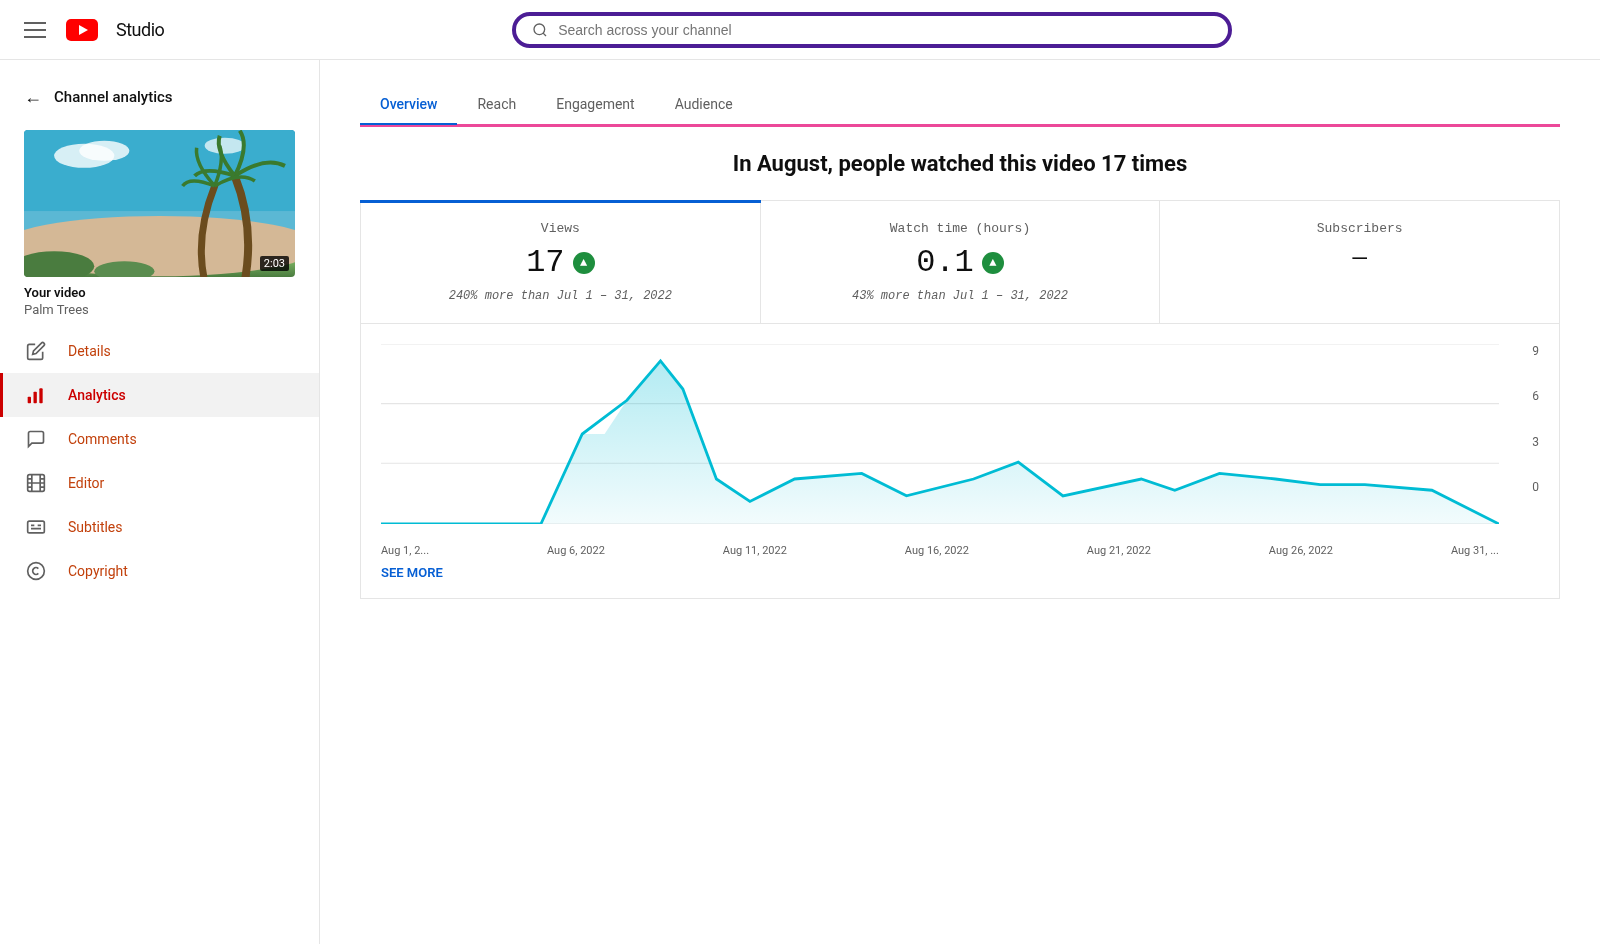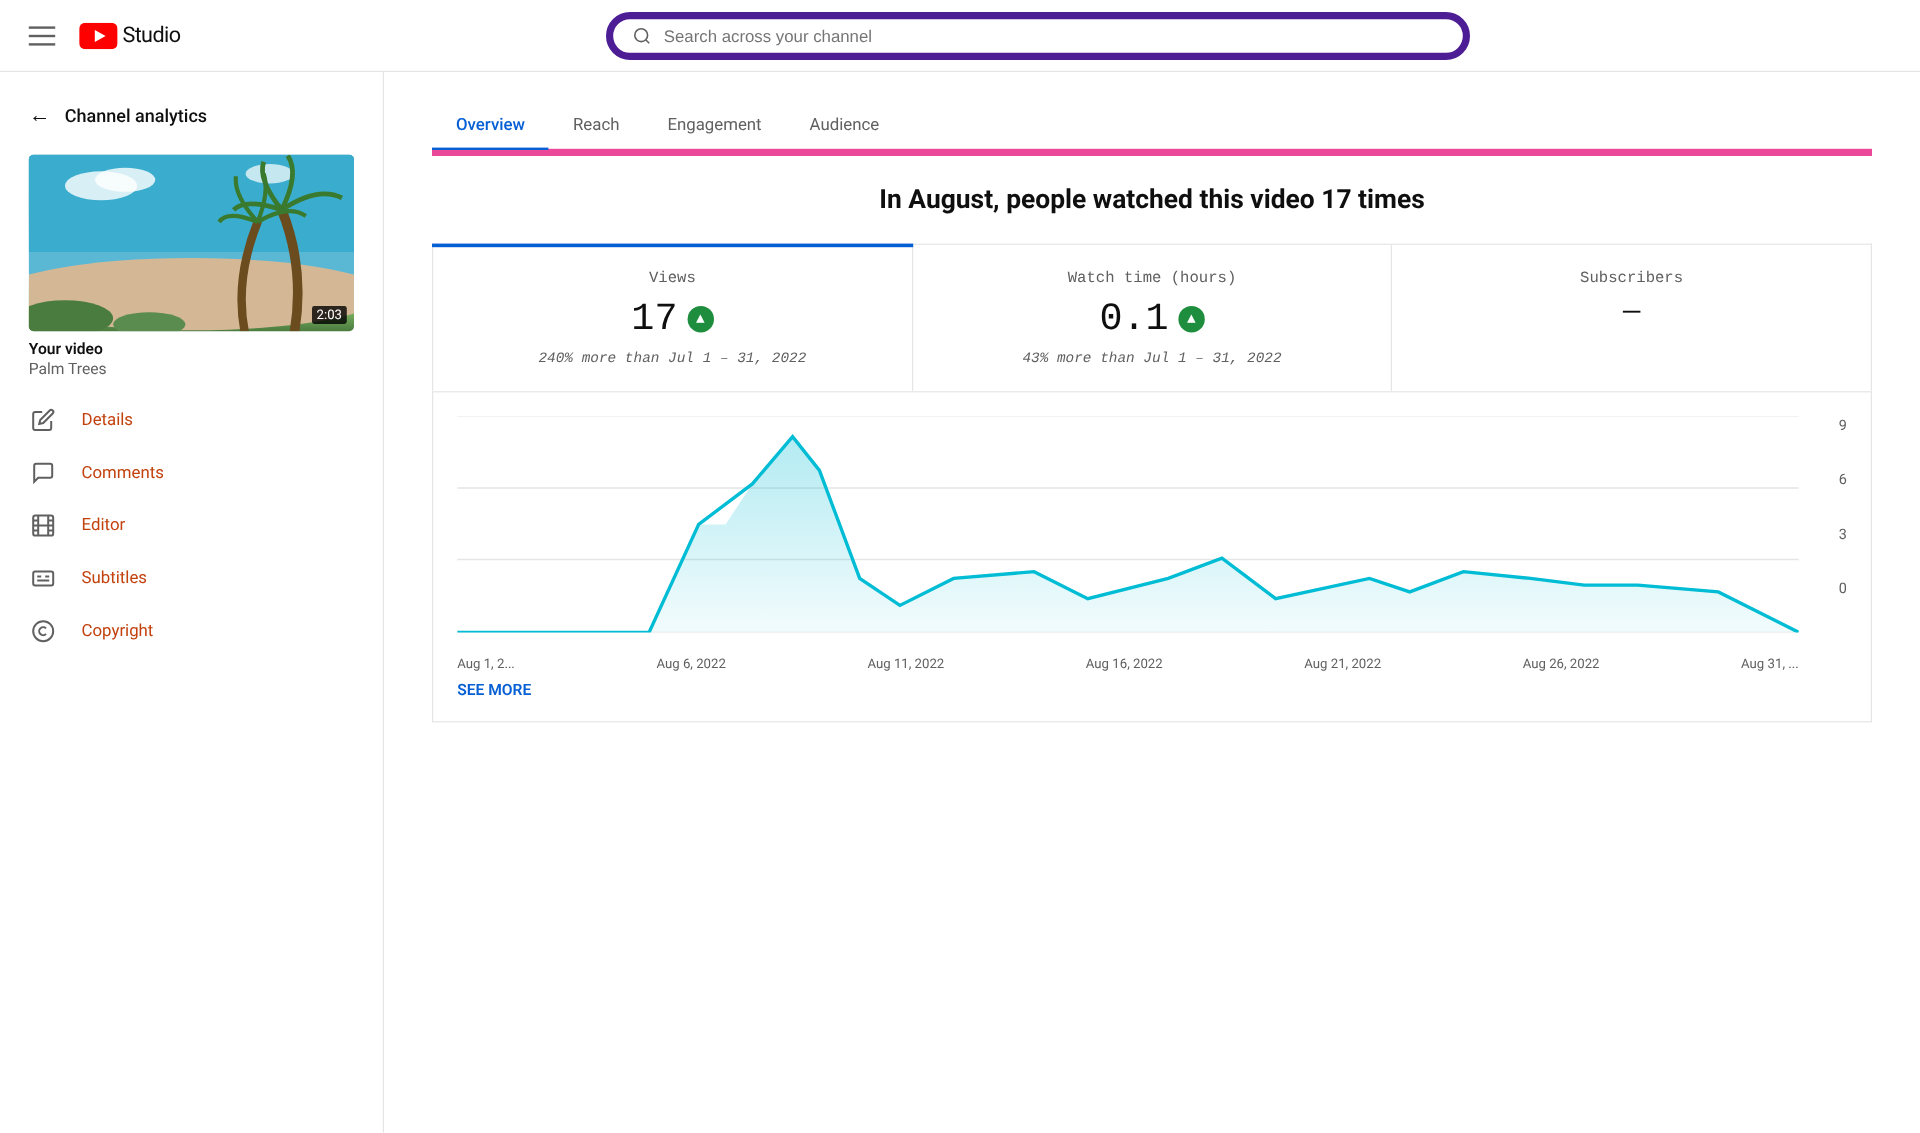--- a/index.html
+++ b/index.html
@@ -13,32 +13,32 @@
       height: 60px;
       border-bottom: 1px solid #e5e5e5;
       position: fixed;
       top: 0; left: 0; right: 0;
       background: #fff;
       z-index: 100;
     }
     .header-left { display: flex; align-items: center; gap: 16px; }
     .hamburger { display: flex; flex-direction: column; gap: 5px; cursor: pointer; padding: 4px; }
     .hamburger span { display: block; width: 22px; height: 2px; background: #606060; }
-    .logo { display: flex; align-items: center; gap: 4px; }
+    .logo { display: flex; align-items: center; gap: 18px; }
     .yt-icon { width: 32px; height: 22px; }
     .studio-text { font-size: 18px; font-weight: 400; color: #0f0f0f; letter-spacing: -0.5px; }
     .search-bar {
       flex: 1;
       max-width: 720px;
       margin: 0 auto;
     }
     .search-input-wrapper {
       display: flex;
       align-items: center;
-      border: 6px solid #4c1d95;
+      border: 4px solid #4c1d95;
       border-radius: 20px;
       padding: 6px 16px;
       gap: 10px;
       background: #fff;
     }
     .search-input-wrapper input {
       border: none;
       outline: none;
       flex: 1;
       font-size: 14px;
@@ -125,21 +125,21 @@
     .main-content {
       flex: 1;
       padding: 24px 40px;
     }
     .page-title { font-size: 22px; font-weight: 500; margin-bottom: 20px; }
 
     
     .tabs {
       display: flex;
       gap: 0;
-      border-bottom: 6px solid #ec4899;
+      border-bottom: 3px solid #ec4899;
       margin-bottom: 24px;
     }
     .tab {
       padding: 12px 20px;
       cursor: pointer;
       font-size: 14px;
       color: #606060;
       position: relative;
     }
     .tab.active {
@@ -343,20 +343,30 @@
       <div class="nav-item">
         <div class="nav-icon">
           <svg width="20" height="20" viewBox="0 0 24 24" fill="none" stroke="#606060" stroke-width="2">
             <path d="M11 4H4a2 2 0 0 0-2 2v14a2 2 0 0 0 2 2h14a2 2 0 0 0 2-2v-7"></path>
             <path d="M18.5 2.5a2.121 2.121 0 0 1 3 3L12 15l-4 1 1-4 9.5-9.5z"></path>
           </svg>
         </div>
         <span>Details</span>
       </div>
 
+      <div class="nav-item active">
+        <div class="nav-icon">
+          <svg width="20" height="20" viewBox="0 0 24 24" fill="#cc0000">
+            <rect x="2" y="14" width="4" height="8" rx="1"></rect>
+            <rect x="9" y="8" width="4" height="14" rx="1"></rect>
+            <rect x="16" y="4" width="4" height="18" rx="1"></rect>
+          </svg>
+        </div>
+        <span>Analytics</span>
+      </div>
 
       <div class="nav-item">
         <div class="nav-icon">
           <svg width="20" height="20" viewBox="0 0 24 24" fill="none" stroke="#606060" stroke-width="2">
             <path d="M21 15a2 2 0 0 1-2 2H7l-4 4V5a2 2 0 0 1 2-2h14a2 2 0 0 1 2 2z"></path>
           </svg>
         </div>
         <span>Comments</span>
       </div>
 

